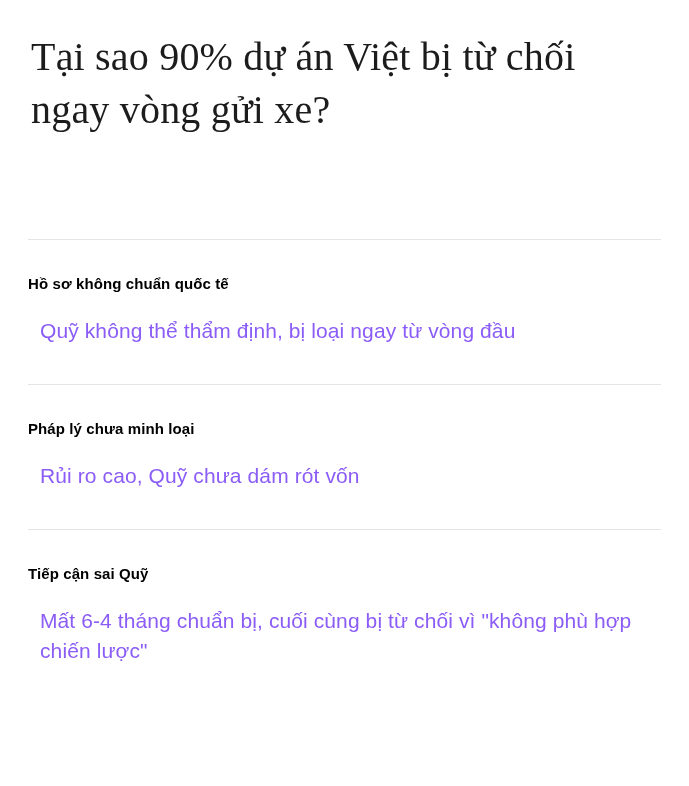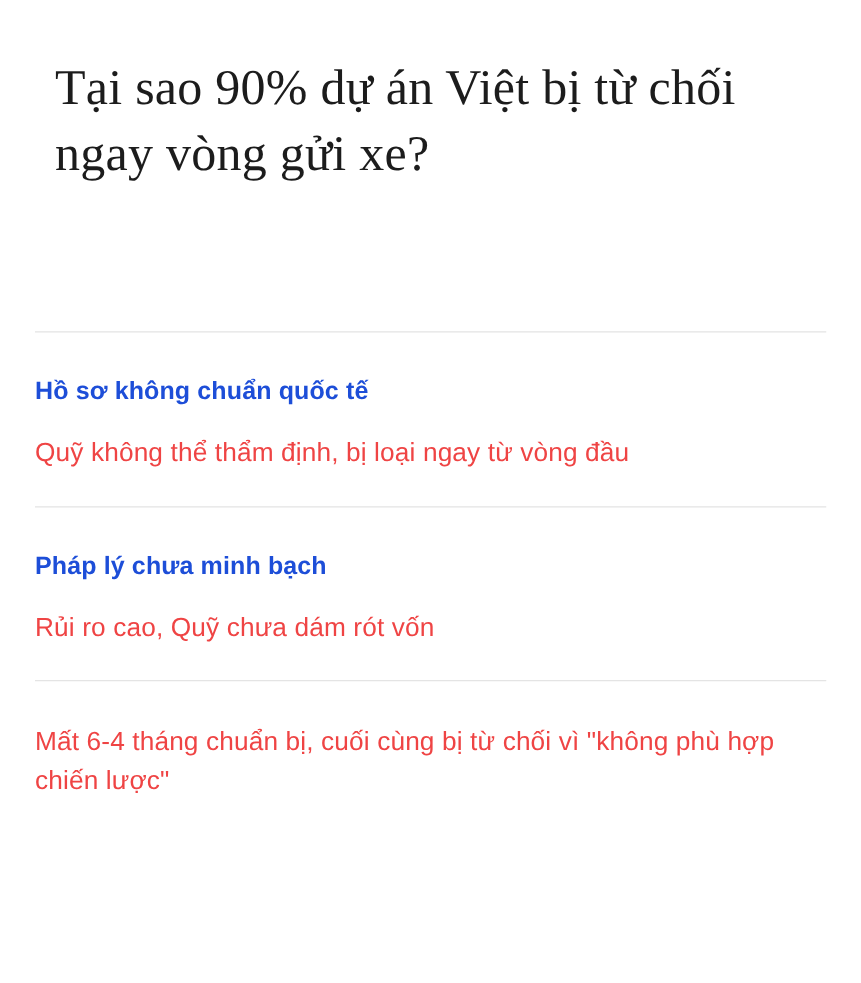--- a/index.html
+++ b/index.html
@@ -21,72 +21,73 @@
     padding: 0 28px;
     position: relative;
   }
   .headline {
     font-family: "Liberation Serif", serif;
     font-size: 40px;
     line-height: 1.33;
     font-weight: 400;
     color: #1c1c1c;
     letter-spacing: 0.2px;
-    margin: 16px;
+    margin: 3px;
     padding-top: 27px;
     max-width: 620px;
   }
   .spacer {
     height: 100px;
   }
   .list {
     margin: 0;
     padding: 0;
     list-style: none;
   }
   .item {
     border-top: 1px solid #e4e4e4;
     padding: 34px 0 26px 0;
   }
   .item-title {
     font-family: "Liberation Sans", sans-serif;
-    font-size: 20px;
+    font-size: 15px;
     font-weight: 700;
-    color: #1d4ed8;
+    color: #000000;
     line-height: 1.3;
     margin: 0 0 22px 0;
     letter-spacing: 0.1px;
   }
   .item-desc {
     font-family: "Liberation Sans", sans-serif;
     font-size: 21px;
     font-weight: 400;
-    color: #ef4444;
+    color: #8b5cf6;
     line-height: 1.45;
-    margin: 0;
+    margin: 12px;
     letter-spacing: 0.1px;
     max-width: 630px;
   }
 </style>
 </head>
 <body>
 
 <div class="page">
 
   <h1 class="headline">Tại sao 90% dự án Việt bị từ chối ngay vòng gửi xe?</h1>
 
   <div class="spacer"></div>
 
   <ul class="list">
     <li class="item">
       <div class="item-title">Hồ sơ không chuẩn quốc tế</div>
       <div class="item-desc">Quỹ không thể thẩm định, bị loại ngay từ vòng đầu</div>
     </li>
     <li class="item">
-      <div class="item-title">Pháp lý chưa minh bạch</div>
+      <div class="item-title">Pháp lý chưa minh loại</div>
       <div class="item-desc">Rủi ro cao, Quỹ chưa dám rót vốn</div>
     </li>
     <li class="item">
+      <div class="item-title">Tiếp cận sai Quỹ</div>
       <div class="item-desc">Mất 6-4 tháng chuẩn bị, cuối cùng bị từ chối vì "không phù hợp chiến lược"</div>
     </li>
   </ul>
 
 </div>
 
 </body></html>

